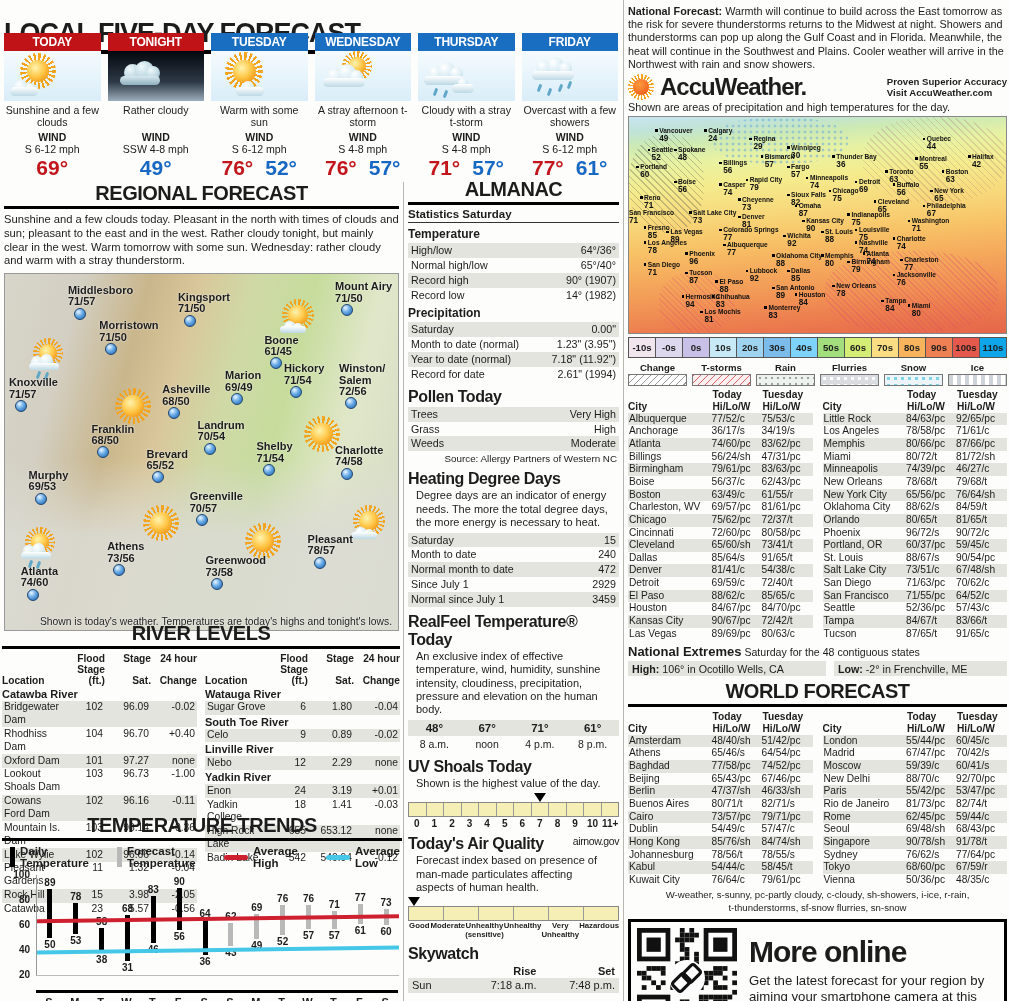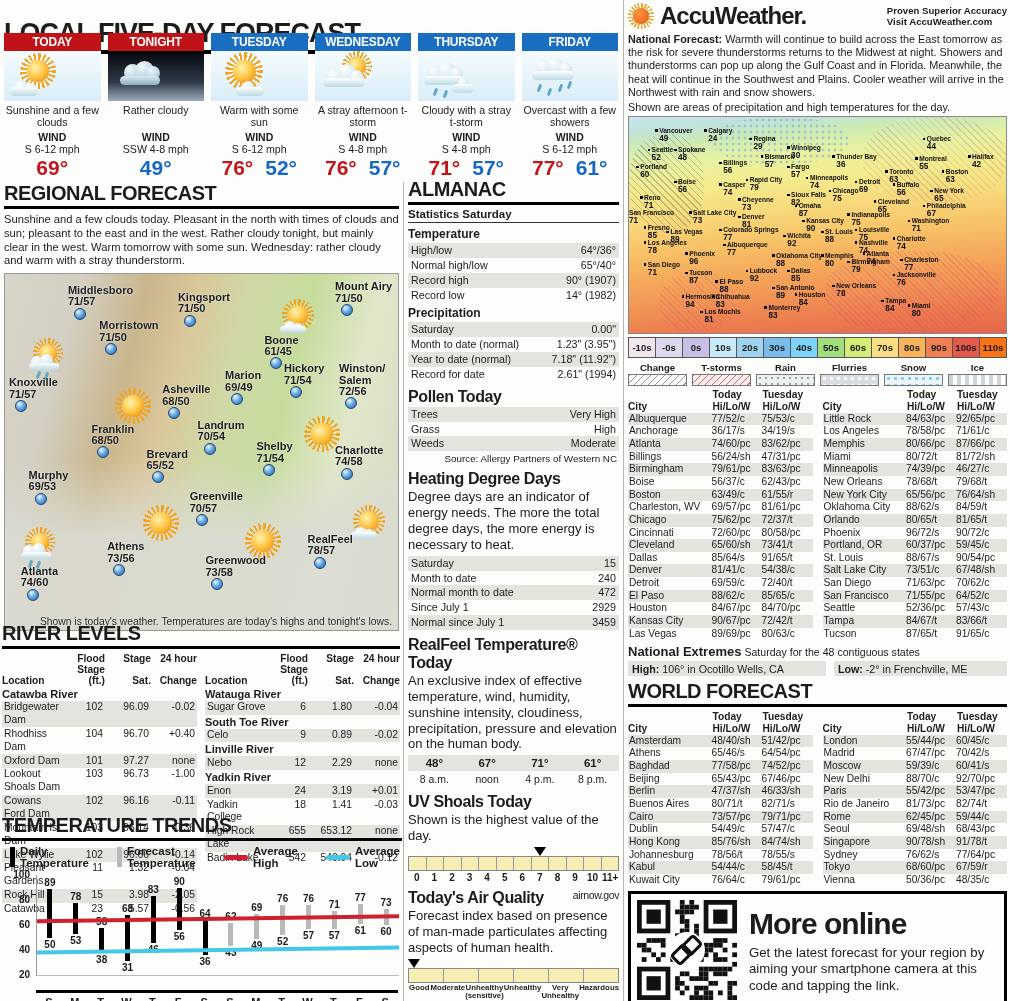--- a/index.html
+++ b/index.html
@@ -25,21 +25,21 @@
   
   .rays{position:absolute;border-radius:50%;background:repeating-conic-gradient(from 3deg,#f4a31d 0deg 8deg,rgba(244,163,29,0) 8deg 17deg)}
   .sundisc{position:absolute;border-radius:50%;background:radial-gradient(circle at 38% 35%,#fff3ae,#ffc84a 45%,#f29816 80%,#e87f08)}
   .puff{position:absolute;border-radius:50%;background:radial-gradient(circle at 35% 30%,#ffffff,#ddeef5 55%,#a9cbd8)}
   .puff.dark{background:radial-gradient(circle at 35% 30%,#eef8fb,#bfd9e2 55%,#7e9dac)}
   .cbar{position:absolute;height:9px;border-radius:7px;background:linear-gradient(#ffffff,#bcd9e4)}
   .cbar.dark{background:linear-gradient(#d8e9ef,#8fafbe)}
   .drop{position:absolute;width:3px;height:8px;border-radius:2px;background:#5fa8c7;transform:rotate(20deg)}
   
   #regional{position:absolute;left:4px;top:182px;width:395px}
-  .sect{font-size:20px;font-weight:900;text-align:left;border-bottom:3px solid #000;letter-spacing:-0.5px;padding-bottom:1px;margin-bottom:4px}
+  .sect{font-size:20px;font-weight:900;text-align:center;border-bottom:3px solid #000;letter-spacing:-0.5px;padding-bottom:1px;margin-bottom:4px}
   #regtext{font-size:11.2px;line-height:1.23;margin:2px 0 5px}
   #regmap{position:relative;height:356px;border:1px solid #999;overflow:hidden;background:linear-gradient(105deg,#d8d5ca 0%,#d3cfc2 16%,#c9b68c 30%,#d9c79b 40%,#cfd9a6 52%,#c6dc9c 64%,#e0e7c9 78%,#d9dfc6 90%,#d5dcc2 100%)}
   #regmap .south{position:absolute;left:0;top:52%;width:100%;height:48%;background:linear-gradient(rgba(217,217,209,0),rgba(219,219,211,.9) 45%)}
   .rcity{position:absolute;font-weight:bold;font-size:11px;line-height:1.04;max-width:74px;text-shadow:0 0 2px rgba(255,255,255,.85)}
   .rcity .cdot{position:absolute;left:6px;bottom:-12px;width:10px;height:10px;border-radius:50%;background:radial-gradient(circle at 35% 30%,#dceeff 5%,#66a9e4 45%,#1c5fae);border:1px solid #20456f}
   .rcity .cname,.rcity .ctemp{display:block}
   .ricon{position:absolute;width:44px;height:40px}
   #regcap{position:absolute;right:6px;bottom:3px;font-size:10.3px;color:#222;text-shadow:0 0 2px #fff}
   
   #rivers{position:absolute;left:2px;top:622px;width:398px}
@@ -70,21 +70,21 @@
   .tlab{position:absolute;width:24px;text-align:center;font-size:10px;font-weight:bold}
   #trendx{display:flex;margin-left:34px;width:362px;border-top:3px solid #000;margin-top:5px;padding-top:3px}
   #trendx span{flex:1;text-align:center;font-size:11px;font-weight:bold}
   
   #midcol{position:absolute;left:408px;top:178px;width:211px}
   #midcol .sect{margin-bottom:2px}
   .subhead{font-weight:bold;font-size:11.5px;border-bottom:1.5px solid #333;padding-bottom:2px;margin:3px 0 2px}
   .cathead{font-weight:bold;font-size:12px;margin:4px 0 2px}
   .srow{display:flex;justify-content:space-between;font-size:10.7px;padding:1px 3px;line-height:1.2}
   .bighead{font-size:16px;font-weight:900;letter-spacing:-0.4px;margin:6px 0 1px}
-  .desc{font-size:13px;line-height:1.22;margin:0 0 3px}
+  .desc{font-size:11px;line-height:1.22;margin:0 8px 3px}
   .source{font-size:9.8px;text-align:right;margin:2px 2px 0}
   .rfvals{display:grid;grid-template-columns:repeat(4,1fr);background:#e4e4de;font-weight:bold;font-size:11.5px;text-align:center;padding:2px 0;margin-top:2px}
   .rftimes{display:grid;grid-template-columns:repeat(4,1fr);font-size:10.5px;text-align:center;padding:2px 0}
   .ptrrow{position:relative;height:9px}
   .ptr{position:absolute;width:0;height:0;border-left:6px solid transparent;border-right:6px solid transparent;border-top:9px solid #000;transform:translateX(-6px)}
   .scalebar{display:flex;height:13px;border:1px solid #888;background:#f6efb5}
   .scalebar span{flex:1;border-right:1px solid #999}
   .scalebar span:last-child{border-right:none}
   #uvnums{display:flex;font-size:10px;font-weight:bold;margin-top:1px}
   #uvnums span{flex:1;text-align:center}
@@ -396,21 +396,21 @@
           <span class="cname">Murphy</span>
           <span class="ctemp">69/53</span>
         </div>
         <div class="rcity" style="left: 47%; top: 61%;">
           <span class="cdot"></span>
           <span class="cname">Greenville</span>
           <span class="ctemp">70/57</span>
         </div>
         <div class="rcity" style="left: 77%; top: 73%;">
           <span class="cdot"></span>
-          <span class="cname">RealFeel</span>
+          <span class="cname">Pleasant</span>
           <span class="ctemp">78/57</span>
         </div>
         <div class="rcity" style="left: 26%; top: 75%;">
           <span class="cdot"></span>
           <span class="cname">Athens</span>
           <span class="ctemp">73/56</span>
         </div>
         <div class="rcity" style="left: 51%; top: 79%;">
           <span class="cdot"></span>
           <span class="cname">Greenwood</span>
@@ -815,31 +815,31 @@
         <div class="skyrow shade">
           <span>Sun</span>
           <span>7:18 a.m.</span>
           <span>7:48 p.m.</span>
         </div>
       </div>
 
   </div>
 
   <div id="rightcol">
+    <div id="natpara"><b>National Forecast:</b><span> Warmth will continue to build across the East tomorrow as the risk for severe thunderstorms returns to the Midwest at night. Showers and thunderstorms can pop up along the Gulf Coast and in Florida. Meanwhile, the heat will continue in the Southwest and Plains. Cooler weather will arrive in the Northwest with rain and snow showers.</span></div>
     <div id="masthead">
       <span class="logo-sun">
         <span class="rays" style="left:0;top:0;width:26px;height:26px"></span>
         <span class="sundisc" style="left:5px;top:5px;width:16px;height:16px;background:radial-gradient(circle at 38% 35%,#ff9d3e,#f26522 70%,#d9511a)"></span>
       </span>
       <span id="brand">AccuWeather.</span>
       <span id="mast-right">
         <span>Proven Superior Accuracy</span><br><span>Visit AccuWeather.com</span>
       </span>
     </div>
-    <div id="natpara"><b>National Forecast:</b><span> Warmth will continue to build across the East tomorrow as the risk for severe thunderstorms returns to the Midwest at night. Showers and thunderstorms can pop up along the Gulf Coast and in Florida. Meanwhile, the heat will continue in the Southwest and Plains. Cooler weather will arrive in the Northwest with rain and snow showers.</span></div>
     <div id="mapnote">Shown are areas of precipitation and high temperatures for the day.</div>
     <div id="usmap">
       <div class="ov" id="ov-nw"></div>
       <div class="ov" id="ov-n"></div>
       <div class="ov" id="ov-ne"></div>
       <div class="ov" id="ov-se"></div>
       <div class="ov" id="ov-mx"></div>
     <div class="ucity" style="left: 8%; top: 5%;"><b>Vancouver</b><i>49</i></div>
         <div class="ucity" style="left: 21%; top: 5%;"><b>Calgary</b><i>24</i></div>
         <div class="ucity" style="left: 33%; top: 9%;"><b>Regina</b><i>29</i></div>
@@ -915,21 +915,21 @@
         <span style="background: rgb(199, 234, 246);">10s</span>
         <span style="background: rgb(159, 212, 241);">20s</span>
         <span style="background: rgb(124, 188, 234);">30s</span>
         <span style="background: #7dd3fc;">40s</span>
         <span style="background: rgb(162, 223, 124);">50s</span>
         <span style="background: rgb(212, 237, 116);">60s</span>
         <span style="background: rgb(250, 221, 131);">70s</span>
         <span style="background: rgb(247, 180, 92);">80s</span>
         <span style="background: rgb(239, 128, 84);">90s</span>
         <span style="background: rgb(228, 89, 75);">100s</span>
-        <span style="background: #f97316;">110s</span>
+        <span style="background: #0ea5e9;">110s</span>
       </div>
     <div id="preciplegend">
         <div class="pitem"><span>Change</span><div class="pswatch sw-showers"></div></div>
         <div class="pitem"><span>T-storms</span><div class="pswatch sw-tstorms"></div></div>
         <div class="pitem"><span>Rain</span><div class="pswatch sw-rain"></div></div>
         <div class="pitem"><span>Flurries</span><div class="pswatch sw-flurries"></div></div>
         <div class="pitem"><span>Snow</span><div class="pswatch sw-snow"></div></div>
         <div class="pitem"><span>Ice</span><div class="pswatch sw-ice"></div></div>
       </div>
     <div id="ustables">
@@ -1277,20 +1277,21 @@
             <span>68/60/pc</span>
             <span>67/59/r</span>
           </div>
           <div class="crow">
             <span>Vienna</span>
             <span>50/36/pc</span>
             <span>48/35/c</span>
           </div>
         </div>
     </div>
+    <div class="codes"><span>W-weather, s-sunny, pc-partly cloudy, c-cloudy, sh-showers, i-ice, r-rain,</span><br><span>t-thunderstorms, sf-snow flurries, sn-snow</span></div>
     <div id="morebox">
       <div id="qrwrap">
         <svg id="qrsvg" width="100" height="100" viewBox="0 0 100.8 100.8">
             <rect x="43.199999999999996" y="0" width="4.8" height="4.8" fill="#111"></rect>
             <rect x="52.8" y="0" width="4.8" height="4.8" fill="#111"></rect>
             <rect x="43.199999999999996" y="4.8" width="4.8" height="4.8" fill="#111"></rect>
             <rect x="48" y="4.8" width="4.8" height="4.8" fill="#111"></rect>
             <rect x="52.8" y="4.8" width="4.8" height="4.8" fill="#111"></rect>
             <rect x="57.599999999999994" y="4.8" width="4.8" height="4.8" fill="#111"></rect>
             <rect x="38.4" y="9.6" width="4.8" height="4.8" fill="#111"></rect>

